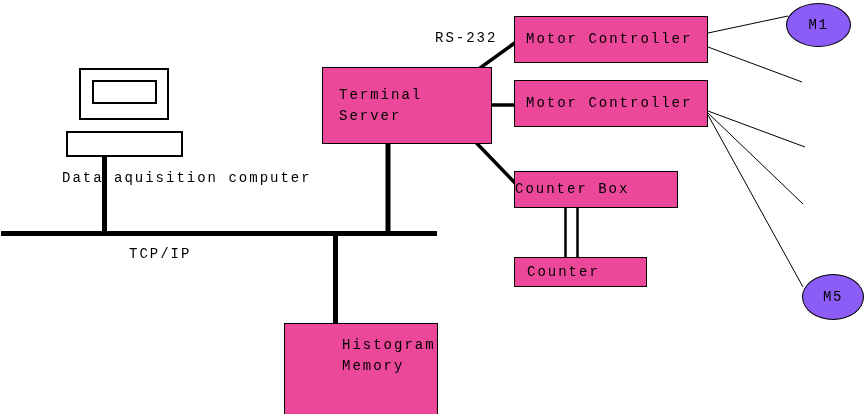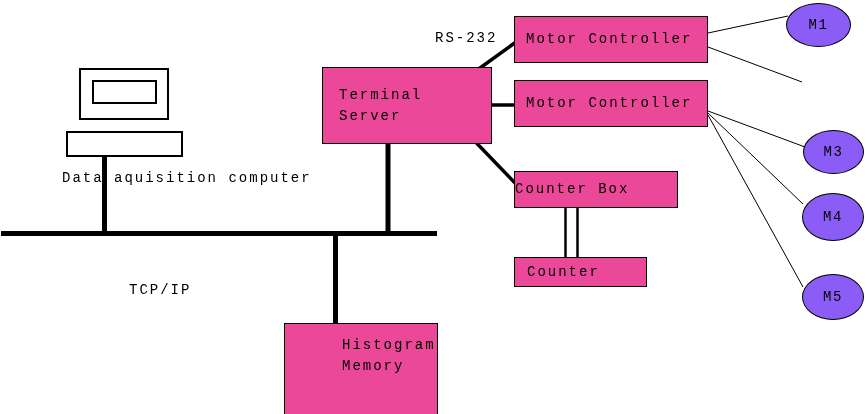--- a/index.html
+++ b/index.html
@@ -62,21 +62,21 @@
   .ellipse-m4 { left: 802px; top: 193px; width: 62px; height: 48px; }
   .ellipse-m5 { left: 802px; top: 274px; width: 62px; height: 46px; }
   .free-label {
     position: absolute;
     font-size: 14px;
     letter-spacing: 2px;
     line-height: 18px;
     white-space: nowrap;
   }
   .label-data-acq { left: 62px;  top: 169px; }
-  .label-tcpip    { left: 129px; top: 245px; margin-top: 36px; }
+  .label-tcpip    { left: 129px; top: 245px; }
   .label-rs232    { left: 435px; top: 29px; }
   .icon-part {
     position: absolute;
     background: #ffffff;
     border: 2px solid #000000;
     box-sizing: border-box;
   }
   .icon-monitor  { left: 79px; top: 68px;  width: 90px;  height: 52px; }
   .icon-screen   { left: 92px; top: 80px;  width: 65px;  height: 24px; }
   .icon-keyboard { left: 66px; top: 131px; width: 117px; height: 26px; }
@@ -133,23 +133,17 @@
     <span>Counter</span>
   </div>
   <div class="box box-histogram">
     <span>Histogram
 Memory</span>
   </div>
 
   <div class="ellipse ellipse-m1">
     <span>M1</span>
   </div>
-  <div class="ellipse ellipse-m3">
-    <span>M3</span>
-  </div>
-  <div class="ellipse ellipse-m4">
-    <span>M4</span>
-  </div>
   <div class="ellipse ellipse-m5">
     <span>M5</span>
   </div>
 
 </div>
 
 </body></html>

